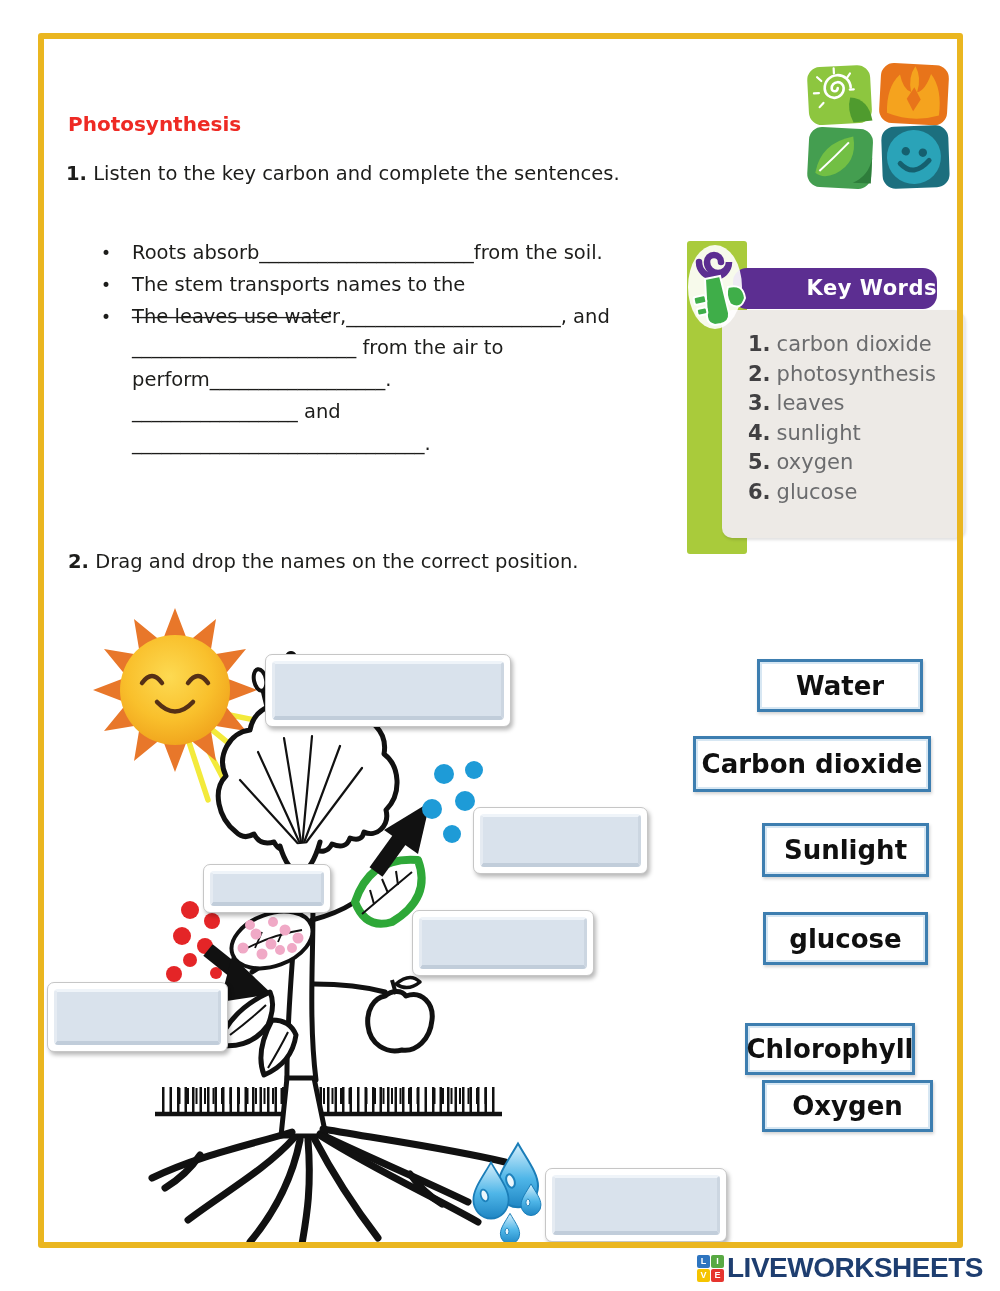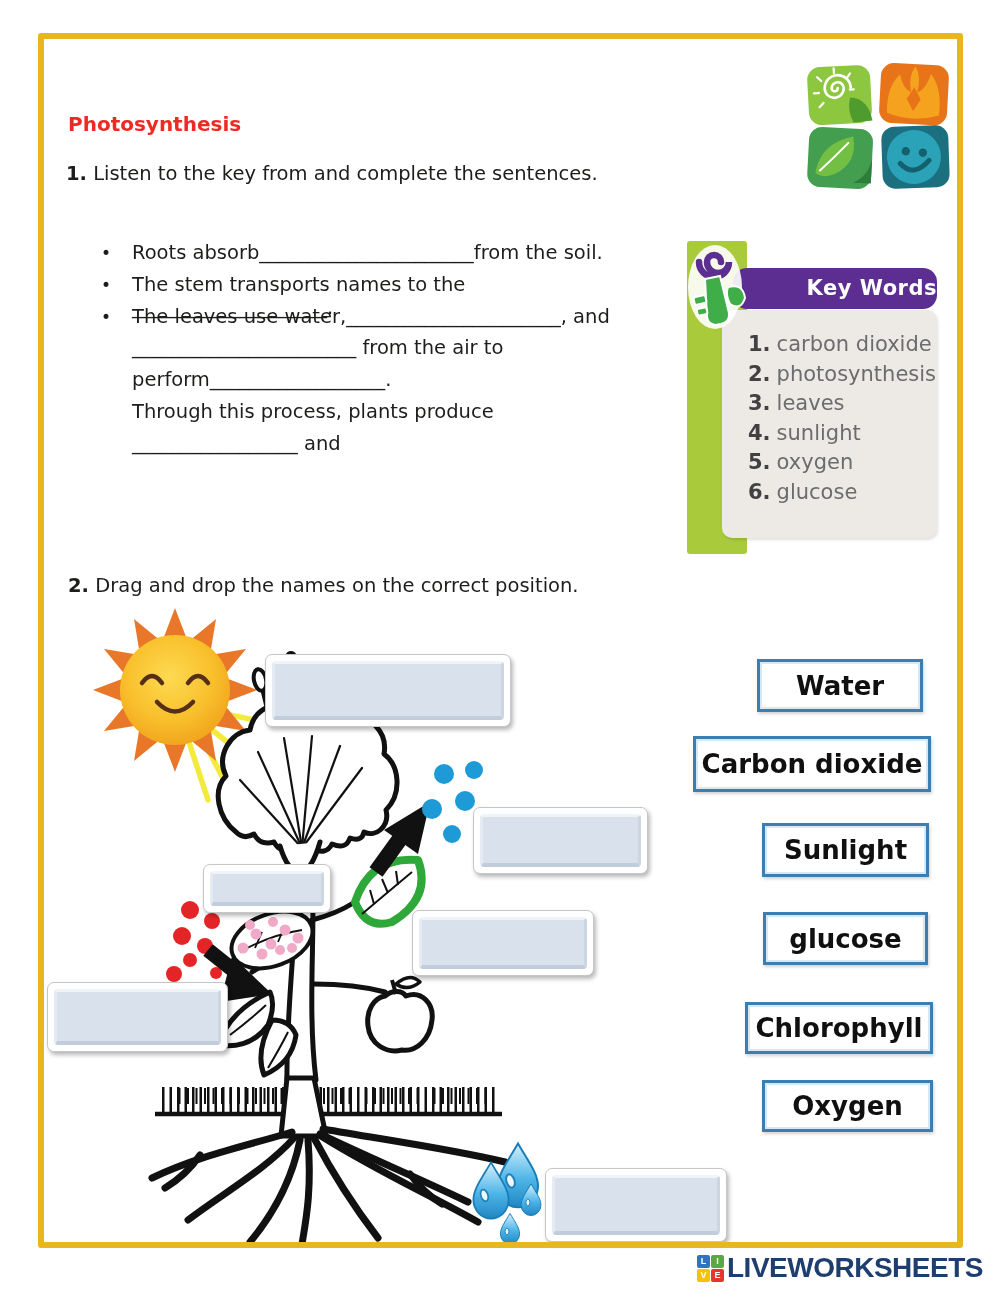--- a/index.html
+++ b/index.html
@@ -10,21 +10,21 @@
   .abs{position:absolute;}
   #title{left:68px;top:112px;font-size:20px;font-weight:bold;color:#ee2a24;z-index:2;}
   .instr{font-size:19.5px;z-index:2;}
   .instr b{font-weight:bold;}
   #sentences{left:95px;top:241px;width:560px;z-index:2;font-size:19.5px;}
   #sentences .line{height:31.8px;display:flex;align-items:baseline;}
   #sentences .blt{width:31px;flex:0 0 31px;text-align:left;padding-left:6px;font-size:17px;}
   
   #keywords{left:687px;top:241px;width:252px;height:315px;z-index:2;}
   #kw-green{position:absolute;left:0;top:0;width:60px;height:313px;background:#a9cb3b;border-radius:3px;}
-  #kw-panel{position:absolute;left:35px;top:69px;width:215px;height:228px;background:#edeae6;
+  #kw-panel{position:absolute;left:35px;top:69px;width:243px;height:228px;background:#edeae6;
             border-radius:10px;box-shadow:1px 2px 3px rgba(0,0,0,.12);}
   #kw-header{position:absolute;left:46px;top:27px;width:204px;height:41px;background:#5c2e91;
              border-radius:14px;color:#fff;font-weight:bold;font-size:21px;line-height:41px;
              padding-left:0;text-align:right;letter-spacing:.5px;}
   #kw-list{position:absolute;left:26px;top:20px;font-size:21px;color:#6b6c6e;line-height:29.5px;white-space:nowrap;}
   #kw-list .n{font-weight:bold;color:#414042;margin-right:6px;}
   
   .draglabel{position:absolute;background:#fff;border:3px solid #3d7eb0;display:flex;
              align-items:center;justify-content:center;font-size:26px;font-weight:bold;color:#101010;
              box-shadow:inset 0 0 0 2px #d7e7f3, 1px 2px 3px rgba(0,0,0,.18);z-index:2;box-sizing:border-box;}
@@ -81,21 +81,21 @@
         <circle cx="108" cy="95" r="27" fill="#2aa3b8"></circle>
         <circle cx="100" cy="89" r="4.2" fill="#15606f"></circle>
         <circle cx="117" cy="91" r="4.2" fill="#15606f"></circle>
         <path d="M94,101 Q107,116 123,99" fill="none" stroke="#15606f" stroke-width="5" stroke-linecap="round"></path>
       </g>
     </svg>
   </div>
 
   <div id="title" class="abs">Photosynthesis</div>
   <div class="abs instr" style="left:66px;top:162px;">
-    <b>1.</b><span> Listen to the key from and complete the sentences.</span>
+    <b>1.</b><span> Listen to the key carbon and complete the sentences.</span>
   </div>
 
   <div id="sentences" class="abs">
     <div class="line">
         <span class="blt">•</span>
         <span>Roots absorb______________________from the soil.</span>
       </div>
     <div class="line">
         <span class="blt">•</span>
         <span>The stem transports names to the ____________________.</span>
@@ -107,25 +107,25 @@
     <div class="line">
         <span class="blt"></span>
         <span>_______________________ from the air to</span>
       </div>
     <div class="line">
         <span class="blt"></span>
         <span>perform__________________.</span>
       </div>
     <div class="line">
         <span class="blt"></span>
-        <span>Through this process, plants produce</span>
+        <span>_________________ and</span>
       </div>
     <div class="line">
         <span class="blt"></span>
-        <span>_________________ and</span>
+        <span>______________________________.</span>
       </div>
   </div>
 
   <div id="keywords" class="abs">
     <div id="kw-green"></div>
     <div id="kw-panel">
       <div id="kw-list">
         <div><span class="n">1.</span><span>carbon dioxide</span></div>
         <div><span class="n">2.</span><span>photosynthesis</span></div>
         <div><span class="n">3.</span><span>leaves</span></div>
@@ -140,21 +140,21 @@
         <ellipse cx="30" cy="46" rx="27" ry="42" fill="#fff" opacity="0.9"></ellipse>
         <path d="M36,21 a7,7 0 1 0 -14,0 a11,11 0 1 0 22,0 a15,15 0 1 1 -30,0" fill="none" stroke="#5c2e91" stroke-width="6.5" stroke-linecap="round"></path>
         <path d="M20,38 L35,35 L44,72 Q45,81 36,83 L30,84 Q23,83 22,76 Z" fill="#3fae49" stroke="#fff" stroke-width="2"></path>
         <rect x="9" y="55" width="12" height="8" rx="2" fill="#3fae49" stroke="#fff" stroke-width="2" transform="rotate(-12 15 59)"></rect>
         <rect x="12" y="67" width="10" height="7" rx="2" fill="#3fae49" stroke="#fff" stroke-width="2" transform="rotate(-12 17 70)"></rect>
         <path d="M43,46 Q58,42 60,57 Q56,70 45,63 Q40,54 43,46 Z" fill="#3fae49" stroke="#fff" stroke-width="2"></path>
       </svg>
     </div>
   </div>
 
-  <div class="abs instr" style="left:68px;top:550px;margin-top:24px;">
+  <div class="abs instr" style="left:68px;top:550px;">
     <b>2.</b><span> Drag and drop the names on the correct position.</span>
   </div>
 
   <div class="abs" style="left:40px;top:580px;z-index:1;">
     <svg width="660" height="670" viewBox="0 0 660 670">
       <defs>
         <radialGradient id="sunGrad" cx="45%" cy="38%" r="65%">
           <stop offset="0%" stop-color="#fdda52"></stop>
             <stop offset="60%" stop-color="#f9c02c"></stop>
             <stop offset="100%" stop-color="#f0a31c"></stop>
@@ -342,21 +342,21 @@
       <div class="inner"></div>
     </div>
   <div class="dropbox" style="left:545px;top:1168px;width:182px;height:74px;">
       <div class="inner"></div>
     </div>
 
   <div class="draglabel" style="left:757px;top:659px;width:166px;height:53px;">Water</div>
   <div class="draglabel" style="left:693px;top:736px;width:238px;height:56px;">Carbon dioxide</div>
   <div class="draglabel" style="left:762px;top:823px;width:167px;height:54px;">Sunlight</div>
   <div class="draglabel" style="left:763px;top:912px;width:165px;height:53px;">glucose</div>
-  <div class="draglabel" style="left:745px;top:1002px;width:188px;height:52px;">Chlorophyll</div>
+  <div class="draglabel" style="left:745px;top:1023px;width:170px;height:52px;">Chlorophyll</div>
   <div class="draglabel" style="left:762px;top:1080px;width:171px;height:52px;">Oxygen</div>
 
   <div id="footer" class="abs">
     <div id="lw-grid">
       <span style="background:#2e75c0;">L</span>
       <span style="background:#58a943;">I</span>
       <span style="background:#f5c400;">V</span>
       <span style="background:#e6352f;">E</span>
     </div>
     <div id="lw-text">LIVEWORKSHEETS</div>

